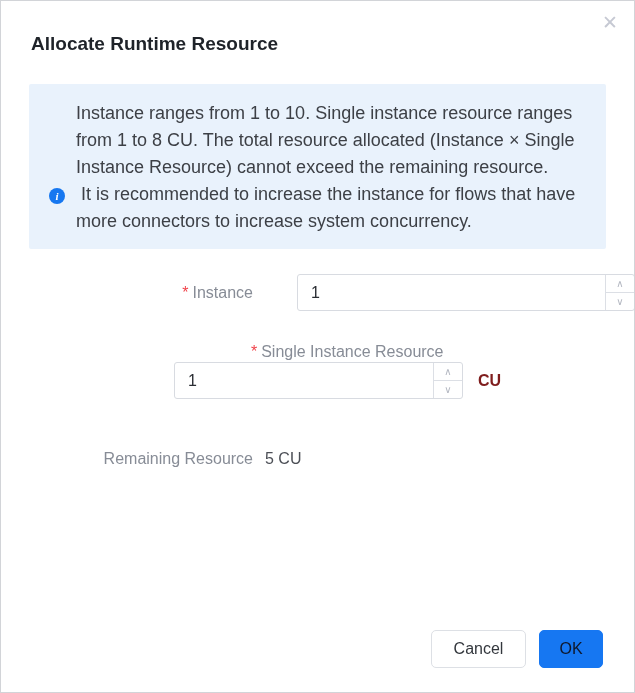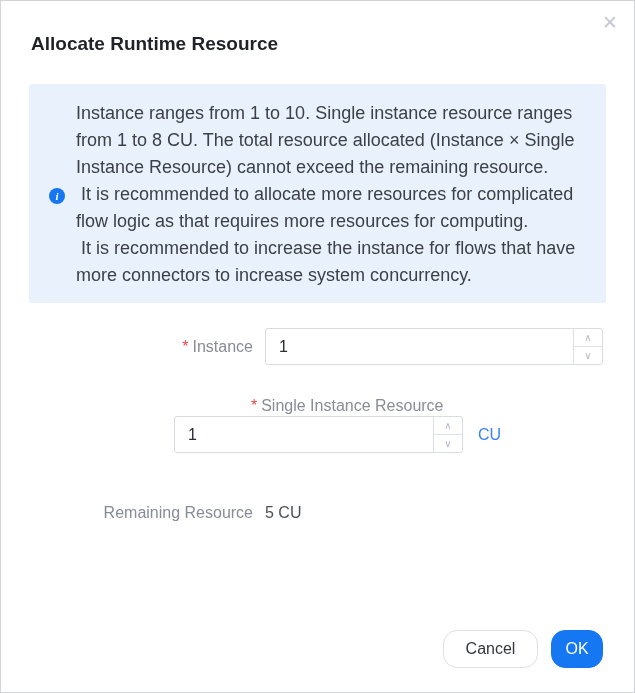--- a/index.html
+++ b/index.html
@@ -55,21 +55,21 @@
     color: #ffffff;
     font-size: 11px;
     font-weight: 700;
     font-style: italic;
     font-family: "Liberation Serif", serif;
     display: flex;
     align-items: center;
     justify-content: center;
   }
   .row { display: flex; align-items: center; margin-left: 28px; }
-  .row-1 { margin-top: 25px; }
+  .row-1 { margin-top: 25px; gap: 32px; }
   .row-2 { margin-top: 31px; flex-direction: column; }
   .row-3 { margin-top: 46px; }
   .row-4 { margin-top: 50px; align-items: center; }
   .flabel {
     width: 224px;
     flex: none;
     text-align: right;
     font-size: 16px;
     line-height: 20px;
     color: #878c96;
@@ -108,66 +108,64 @@
     flex: 1;
     display: flex;
     align-items: center;
     justify-content: center;
     font-size: 10px;
     color: #b3b7c1;
     cursor: pointer;
     font-family: "DejaVu Sans", sans-serif;
   }
   .spin-up { border-bottom: 1px solid #dcdfe5; }
-  .unit { margin-left: 15px; font-size: 16px; color: #3b82f6; }
+  .unit { margin-left: 15px; font-size: 16px; color: #7f1d1d; font-weight: bold; }
   .fvalue { margin-left: 12px; font-size: 16px; line-height: 20px; color: #4c4f56; }
   .footer {
     position: absolute;
     right: 31px;
     bottom: 24px;
     display: flex;
     gap: 13px;
   }
   .footer button {
     font-family: inherit;
     font-size: 16px;
     height: 38px;
-    border-radius: 14px;
+    border-radius: 5px;
     cursor: pointer;
     padding: 0;
   }
   .btn-cancel {
     width: 95px;
     background: #ffffff;
     border: 1px solid #dde0e5;
     color: #33373d;
   }
   .btn-ok {
-    width: 52px;
+    width: 64px;
     background: #1677f2;
     border: 1px solid #1677f2;
-    color: #ffffff;
+    color: #0f172a;
   }
 </style>
 </head>
 <body>
 
 <div class="dialog">
 
   <div class="close">✕</div>
 
   <h1 class="title">Allocate Runtime Resource</h1>
 
   <div class="infobox">
     <span class="info-icon">i</span>
     <p>Instance ranges from 1 to 10. Single instance resource ranges
 from 1 to 8 CU. The total resource allocated (Instance × Single
 Instance Resource) cannot exceed the remaining resource.</p>
-    <p> It is recommended to allocate more resources for complicated
-flow logic as that requires more resources for computing.</p>
     <p> It is recommended to increase the instance for flows that have
 more connectors to increase system concurrency.</p>
   </div>
 
   <div class="row row-1">
     <div class="flabel"><span class="req">*</span><span>Instance</span></div>
     <div class="control">
       <div class="numbox wide">
         <input class="numinput" value="1" style="">
         <div class="spin">

